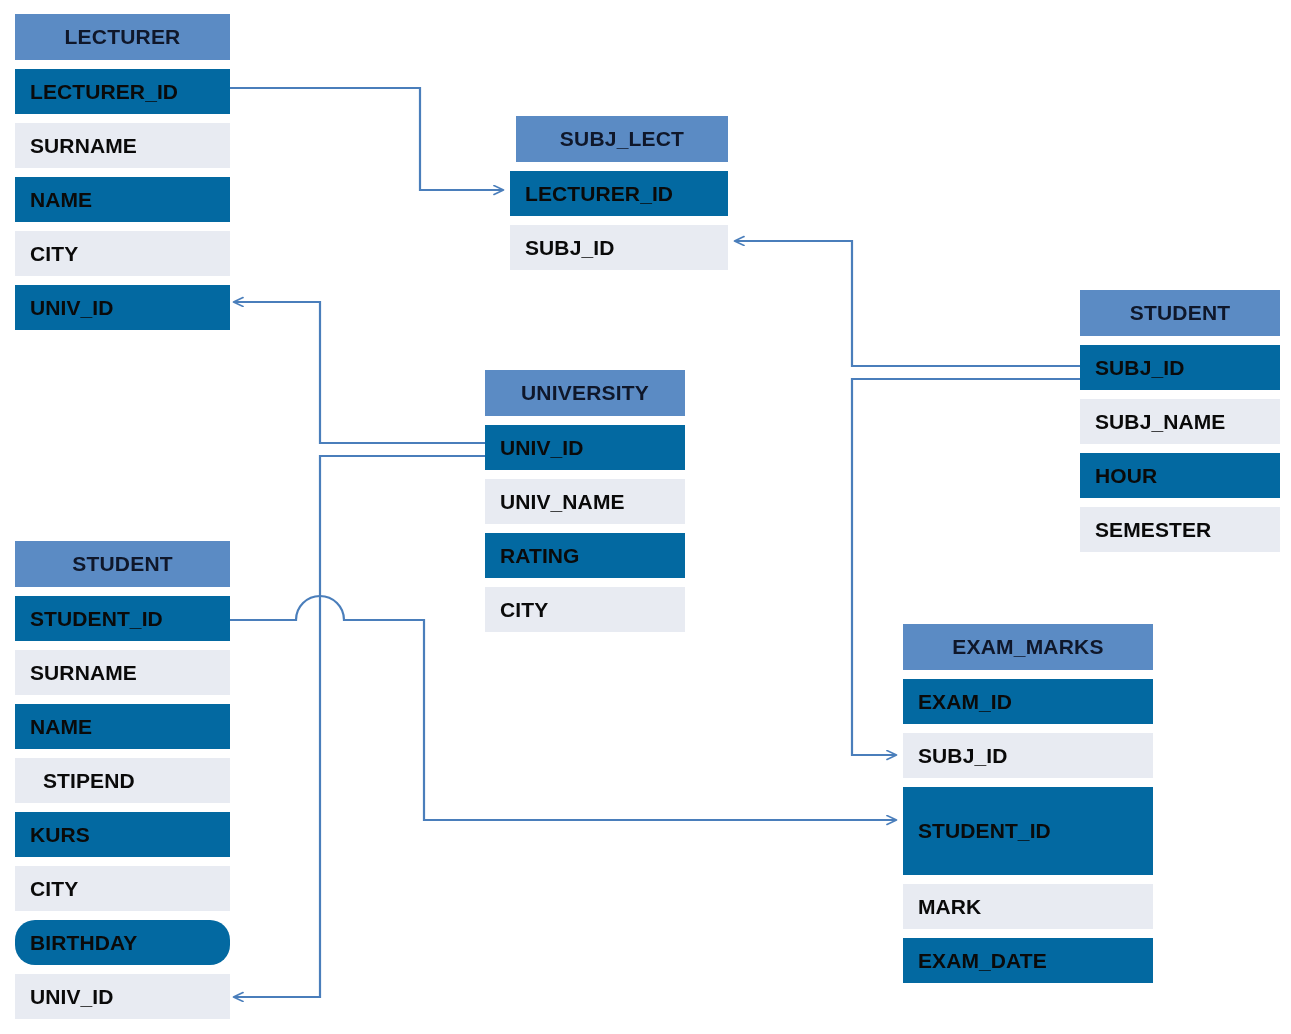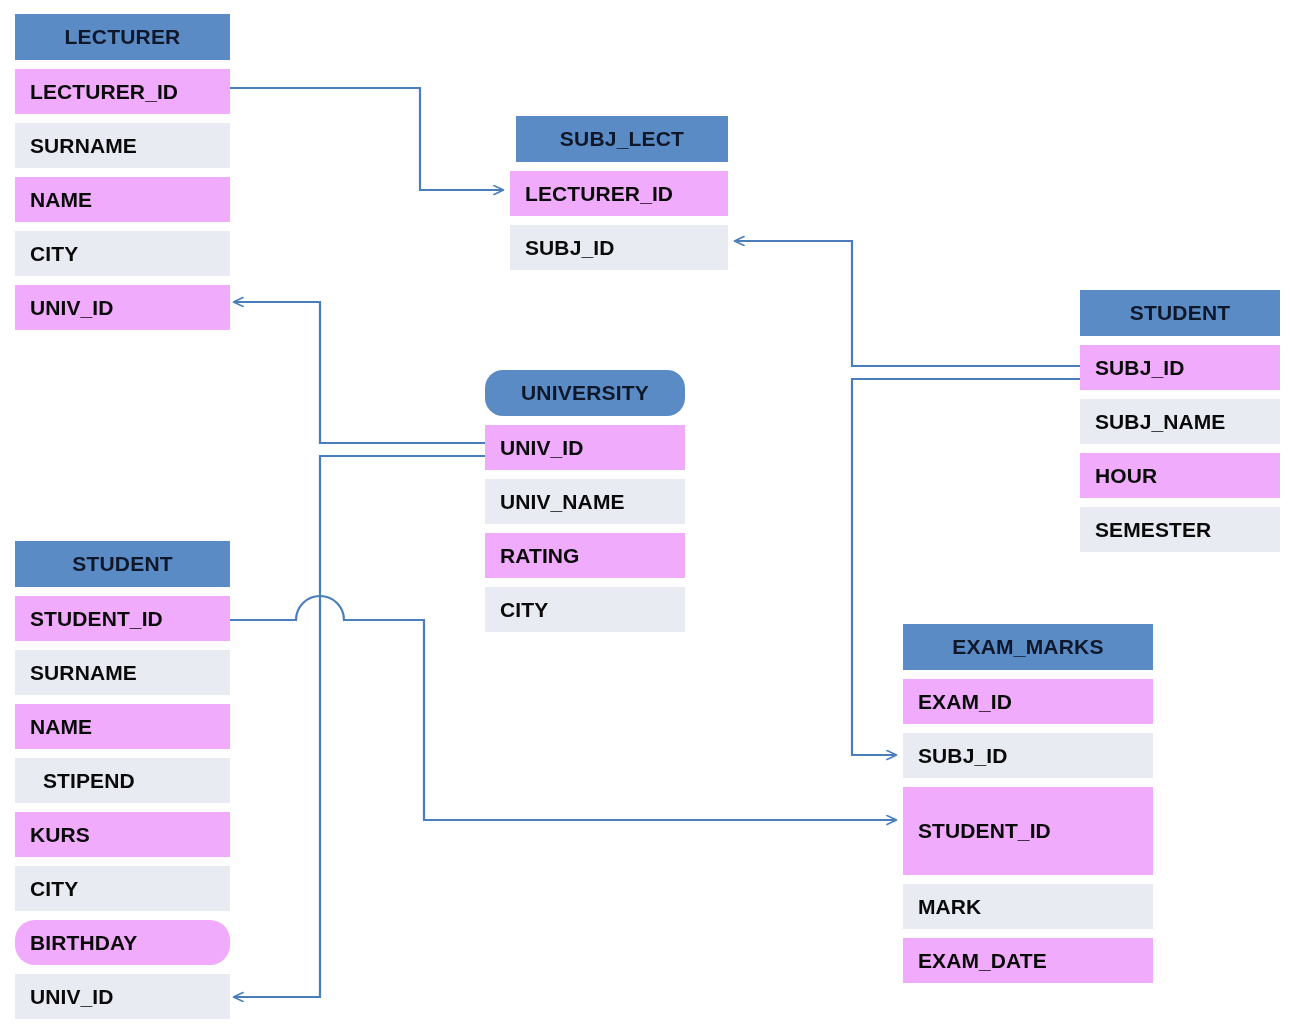--- a/index.html
+++ b/index.html
@@ -43,21 +43,21 @@
   }
   .field {
     box-sizing: border-box;
     display: flex;
     align-items: center;
     color: #0a0a0a;
     font-weight: bold;
     padding-left: 15px;
     letter-spacing: 0.1px;
   }
-  .field.shade-a { background: #f0abfc; }
+  .field.shade-a { background: #0369a1; }
   .field.shade-b { background: #E8EBF2; }
 </style>
 </head>
 <body>
 
 <div id="canvas">
 
   <svg id="wires" viewBox="0 0 1291 1034" xmlns="http://www.w3.org/2000/svg">
     <defs>
       <marker id="arrowOpen" markerWidth="12" markerHeight="12" refX="10" refY="5" orient="auto" markerUnits="userSpaceOnUse">
@@ -89,21 +89,21 @@
         <div class="field shade-b" style="height: 45px; margin-top: 9px; font-size: 21px;">SUBJ_ID</div>
       </div>
       <div class="entity" style="left: 1080px; top: 290px; width: 200px;">
         <div class="entity-header" style="height: 46px; font-size: 21px;">STUDENT</div>
         <div class="field shade-a" style="height: 45px; margin-top: 9px; font-size: 21px;">SUBJ_ID</div>
         <div class="field shade-b" style="height: 45px; margin-top: 9px; font-size: 21px;">SUBJ_NAME</div>
         <div class="field shade-a" style="height: 45px; margin-top: 9px; font-size: 21px;">HOUR</div>
         <div class="field shade-b" style="height: 45px; margin-top: 9px; font-size: 21px;">SEMESTER</div>
       </div>
       <div class="entity" style="left: 485px; top: 370px; width: 200px;">
-        <div class="entity-header" style="height: 46px; font-size: 21px; border-radius: 18px;">UNIVERSITY</div>
+        <div class="entity-header" style="height: 46px; font-size: 21px;">UNIVERSITY</div>
         <div class="field shade-a" style="height: 45px; margin-top: 9px; font-size: 21px;">UNIV_ID</div>
         <div class="field shade-b" style="height: 45px; margin-top: 9px; font-size: 21px;">UNIV_NAME</div>
         <div class="field shade-a" style="height: 45px; margin-top: 9px; font-size: 21px;">RATING</div>
         <div class="field shade-b" style="height: 45px; margin-top: 9px; font-size: 21px;">CITY</div>
       </div>
       <div class="entity" style="left: 15px; top: 541px; width: 215px;">
         <div class="entity-header" style="height: 46px; font-size: 21px;">STUDENT</div>
         <div class="field shade-a" style="height: 45px; margin-top: 9px; font-size: 21px;">STUDENT_ID</div>
         <div class="field shade-b" style="height: 45px; margin-top: 9px; font-size: 21px;">SURNAME</div>
         <div class="field shade-a" style="height: 45px; margin-top: 9px; font-size: 21px;">NAME</div>

